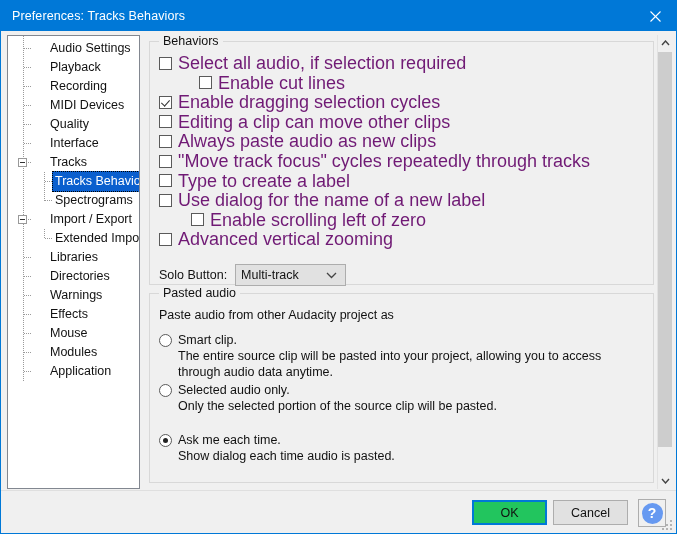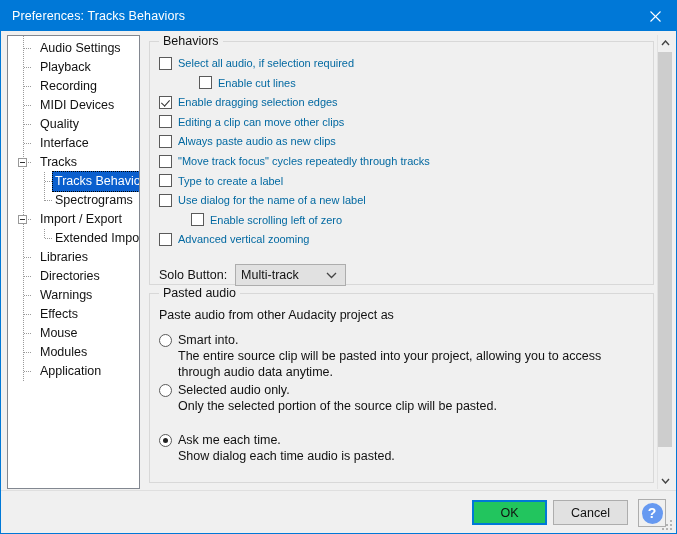--- a/index.html
+++ b/index.html
@@ -53,21 +53,21 @@
   .trow {
     position: relative;
     height: 19px;
     display: flex;
     align-items: center;
     white-space: nowrap;
     font-size: 12.5px;
     color: #111111;
   }
   .trow .lbl { line-height: 19px; }
-  .trow.lvl1 { padding-left: 32px; }
+  .trow.lvl1 { padding-left: 42px; }
   .trow.lvl2 { padding-left: 47px; }
 
   
   .spine {
     position: absolute;
     left: 15px; top: 0;
     width: 1px; height: 100%;
     background-image: linear-gradient(to bottom, #9a9a9a 50%, transparent 50%);
     background-size: 1px 2px;
   }
@@ -162,22 +162,22 @@
   .cbox.checked::after {
     content: "";
     position: absolute;
     left: 3px; top: 1px;
     width: 4px; height: 7px;
     border: solid #333333;
     border-width: 0 1.6px 1.6px 0;
     transform: rotate(42deg);
   }
   .cb-label {
-    font-size: 11px;
-    color: #0369a1;
+    font-size: 18px;
+    color: #701a75;
     margin-left: 6px;
     line-height: 14px;
   }
 
   
   #solo-row {
     position: absolute;
     left: 9px; top: 222px;
     display: flex; align-items: center;
   }
@@ -393,21 +393,21 @@
           <div class="cb-row" style="top: 12px;">
             <span class="cbox"></span>
             <span class="cb-label">Select all audio, if selection required</span>
           </div>
           <div class="cb-row" style="top: 31.6px; margin-left: 40px;">
             <span class="cbox"></span>
             <span class="cb-label">Enable cut lines</span>
           </div>
           <div class="cb-row" style="top: 51.2px;">
             <span class="cbox checked"></span>
-            <span class="cb-label">Enable dragging selection edges</span>
+            <span class="cb-label">Enable dragging selection cycles</span>
           </div>
           <div class="cb-row" style="top: 70.8px;">
             <span class="cbox"></span>
             <span class="cb-label">Editing a clip can move other clips</span>
           </div>
           <div class="cb-row" style="top: 90.4px;">
             <span class="cbox"></span>
             <span class="cb-label">Always paste audio as new clips</span>
           </div>
           <div class="cb-row" style="top: 110px;">
@@ -443,21 +443,21 @@
       </div>
     </div>
 
     <div class="groupbox" id="gb-pasted">
       <span class="group-title">Pasted audio</span>
       <span id="pasted-intro">Paste audio from other Audacity project as</span>
       <div id="radio-list">
           <div class="radio-block" style="top: 38px;">
             <div class="radio-head">
               <span class="rbox"></span>
-              <span class="radio-label">Smart into.</span>
+              <span class="radio-label">Smart clip.</span>
             </div>
             <div class="radio-desc">The entire source clip will be pasted into your project, allowing you to access</div>
             <div class="radio-desc">through audio data anytime.</div>
           </div>
           <div class="radio-block" style="top: 88px;">
             <div class="radio-head">
               <span class="rbox"></span>
               <span class="radio-label">Selected audio only.</span>
             </div>
             <div class="radio-desc">Only the selected portion of the source clip will be pasted.</div>

